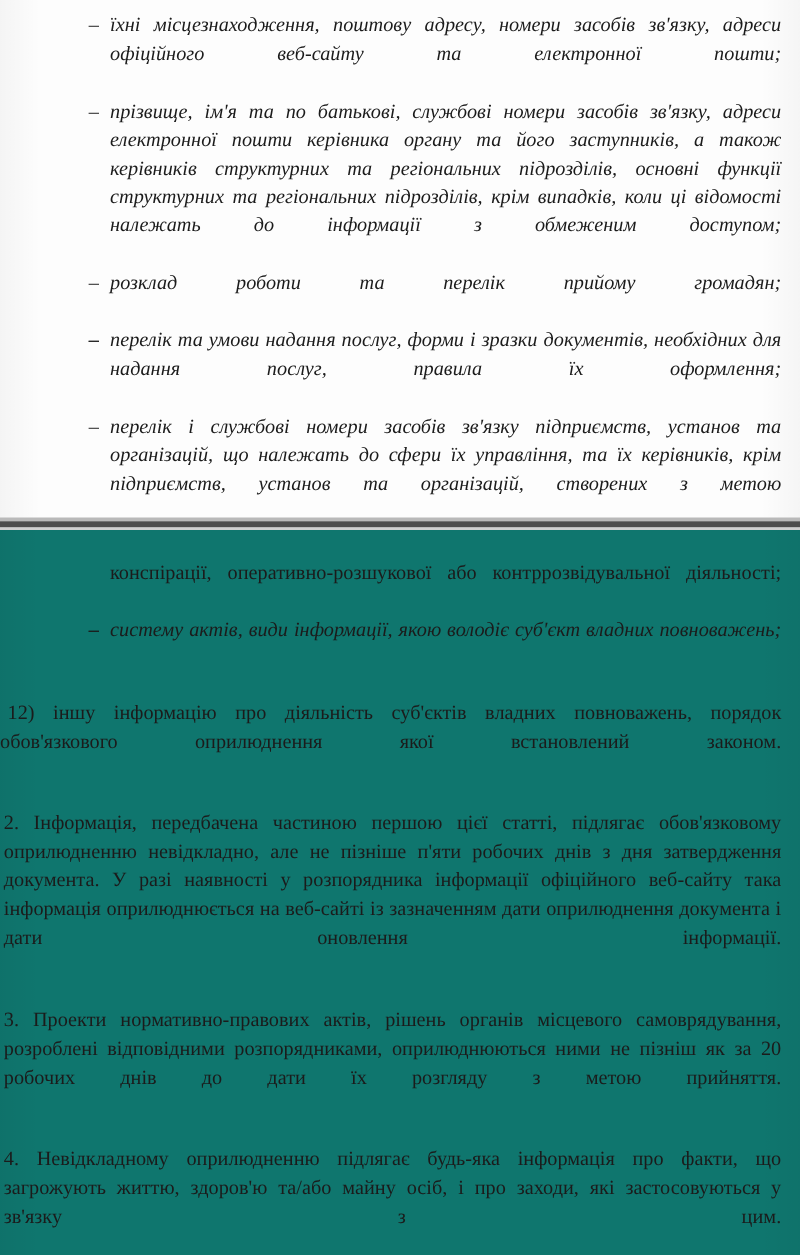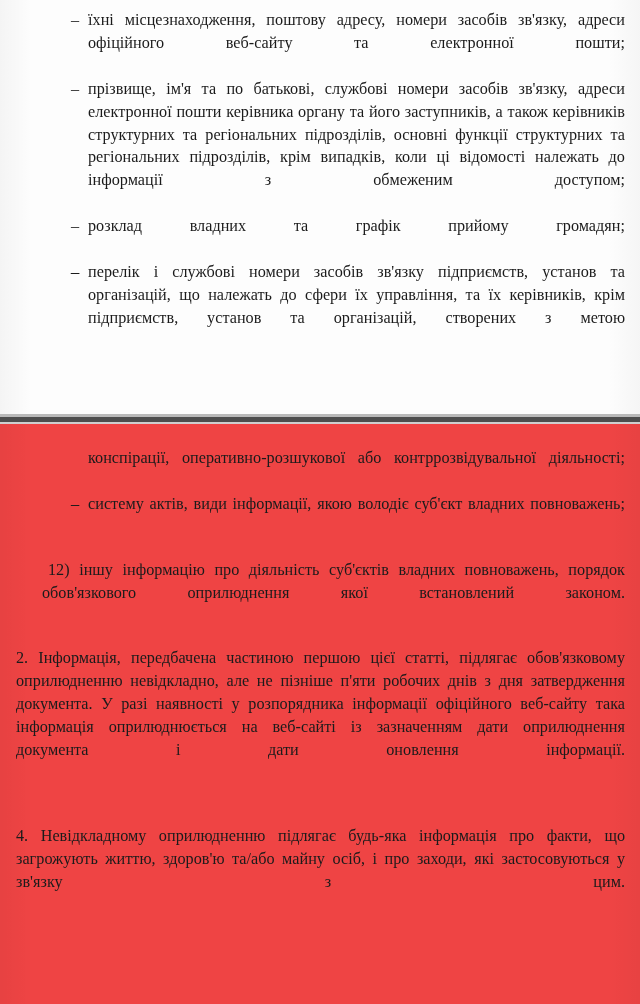--- a/index.html
+++ b/index.html
@@ -98,49 +98,49 @@
     top: 0;
     width: 14px;
     text-align: left;
     font-size: 16.2px;
     line-height: 22.9px;
   }
   ul.dash-list > li .item-text {
     display: block;
     text-align: justify;
     text-justify: inter-word;
+    font-style: italic;
   }
   
   .item-text::after,
   .para-text::after {
     content: "";
     display: inline-block;
     width: 100%;
   }
 
   
   .carryover {
     padding-left: 88px;
     padding-right: 15px;
     text-align: justify;
     text-justify: inter-word;
   }
 
   
   .subpoint {
-    padding-left: 42px;
     padding-right: 15px;
     text-indent: 6px;
     text-align: justify;
     text-justify: inter-word;
   }
 
   
   .para {
-    padding-left: 16px;
+    padding-left: 3px;
     padding-right: 15px;
     text-align: justify;
     text-justify: inter-word;
   }
 
   .spacer-sm { height: 9px; }
   .spacer-md { height: 20px; }
   .spacer-lg { height: 23px; }
 </style>
 </head>
@@ -156,43 +156,44 @@
       <li>
         <span class="dash-marker">–</span>
         <span class="item-text">їхні місцезнаходження, поштову адресу, номери засобів зв'язку, адреси офіційного веб-сайту та електронної пошти;</span>
       </li>
       <li>
         <span class="dash-marker">–</span>
         <span class="item-text">прізвище, ім'я та по батькові, службові номери засобів зв'язку, адреси електронної пошти керівника органу та його заступників, а також керівників структурних та регіональних підрозділів, основні функції структурних та регіональних підрозділів, крім випадків, коли ці відомості належать до інформації з обмеженим доступом;</span>
       </li>
       <li>
         <span class="dash-marker">–</span>
-        <span class="item-text">розклад владних та графік прийому громадян;</span>
-      </li>
-      <li>
-        <span class="dash-marker">–</span>
-      </li>
-      <li>
-        <span class="dash-marker">–</span>
+        <span class="item-text">розклад роботи та перелік прийому громадян;</span>
+      </li>
+      <li>
+        <span class="dash-marker">–</span>
+      </li>
+      <li>
+        <span class="dash-marker">–</span>
+        <span class="item-text">перелік та умови надання послуг, форми і зразки документів, необхідних для надання послуг, правила їх оформлення;</span>
       </li>
       <li>
         <span class="dash-marker">–</span>
         <span class="item-text">перелік і службові номери засобів зв'язку підприємств, установ та організацій, що належать до сфери їх управління, та їх керівників, крім підприємств, установ та організацій, створених з метою</span>
       </li>
     </ul>
   </div>
 </section>
 
 <div id="page-break-divider">
   <div class="band-top"></div>
   <div class="band-core" style="background: rgb(77, 77, 77);"></div>
   <div class="band-bottom"></div>
 </div>
 
-<section class="scan-page" id="scan-page-lower" style="background: #ef4444;">
+<section class="scan-page" id="scan-page-lower" style="background: #0f766e;">
   <div class="paper-tone"></div>
 
   <div class="doc-body txt" style="top:0;">
     <div class="spacer-lg"></div>
 
     <div class="carryover">
       <span class="para-text">конспірації, оперативно-розшукової або контррозвідувальної діяльності;</span>
     </div>
 
     <ul class="dash-list">
@@ -212,20 +213,23 @@
     </div>
 
     <div class="spacer-md"></div>
 
     <div class="para">
       <span class="para-text">2. Інформація, передбачена частиною першою цієї статті, підлягає обов'язковому оприлюдненню невідкладно, але не пізніше п'яти робочих днів з дня затвердження документа. У разі наявності у розпорядника інформації офіційного веб-сайту така інформація оприлюднюється на веб-сайті із зазначенням дати оприлюднення документа і дати оновлення інформації.</span>
     </div>
 
     <div class="spacer-md"></div>
 
+    <div class="para">
+      <span class="para-text">3. Проекти нормативно-правових актів, рішень органів місцевого самоврядування, розроблені відповідними розпорядниками, оприлюднюються ними не пізніш як за 20 робочих днів до дати їх розгляду з метою прийняття.</span>
+    </div>
 
     <div class="spacer-md"></div>
 
     <div class="para">
       <span class="para-text">4. Невідкладному оприлюдненню підлягає будь-яка інформація про факти, що загрожують життю, здоров'ю та/або майну осіб, і про заходи, які застосовуються у зв'язку з цим.</span>
     </div>
   </div>
 </section>
 
 </body></html>

